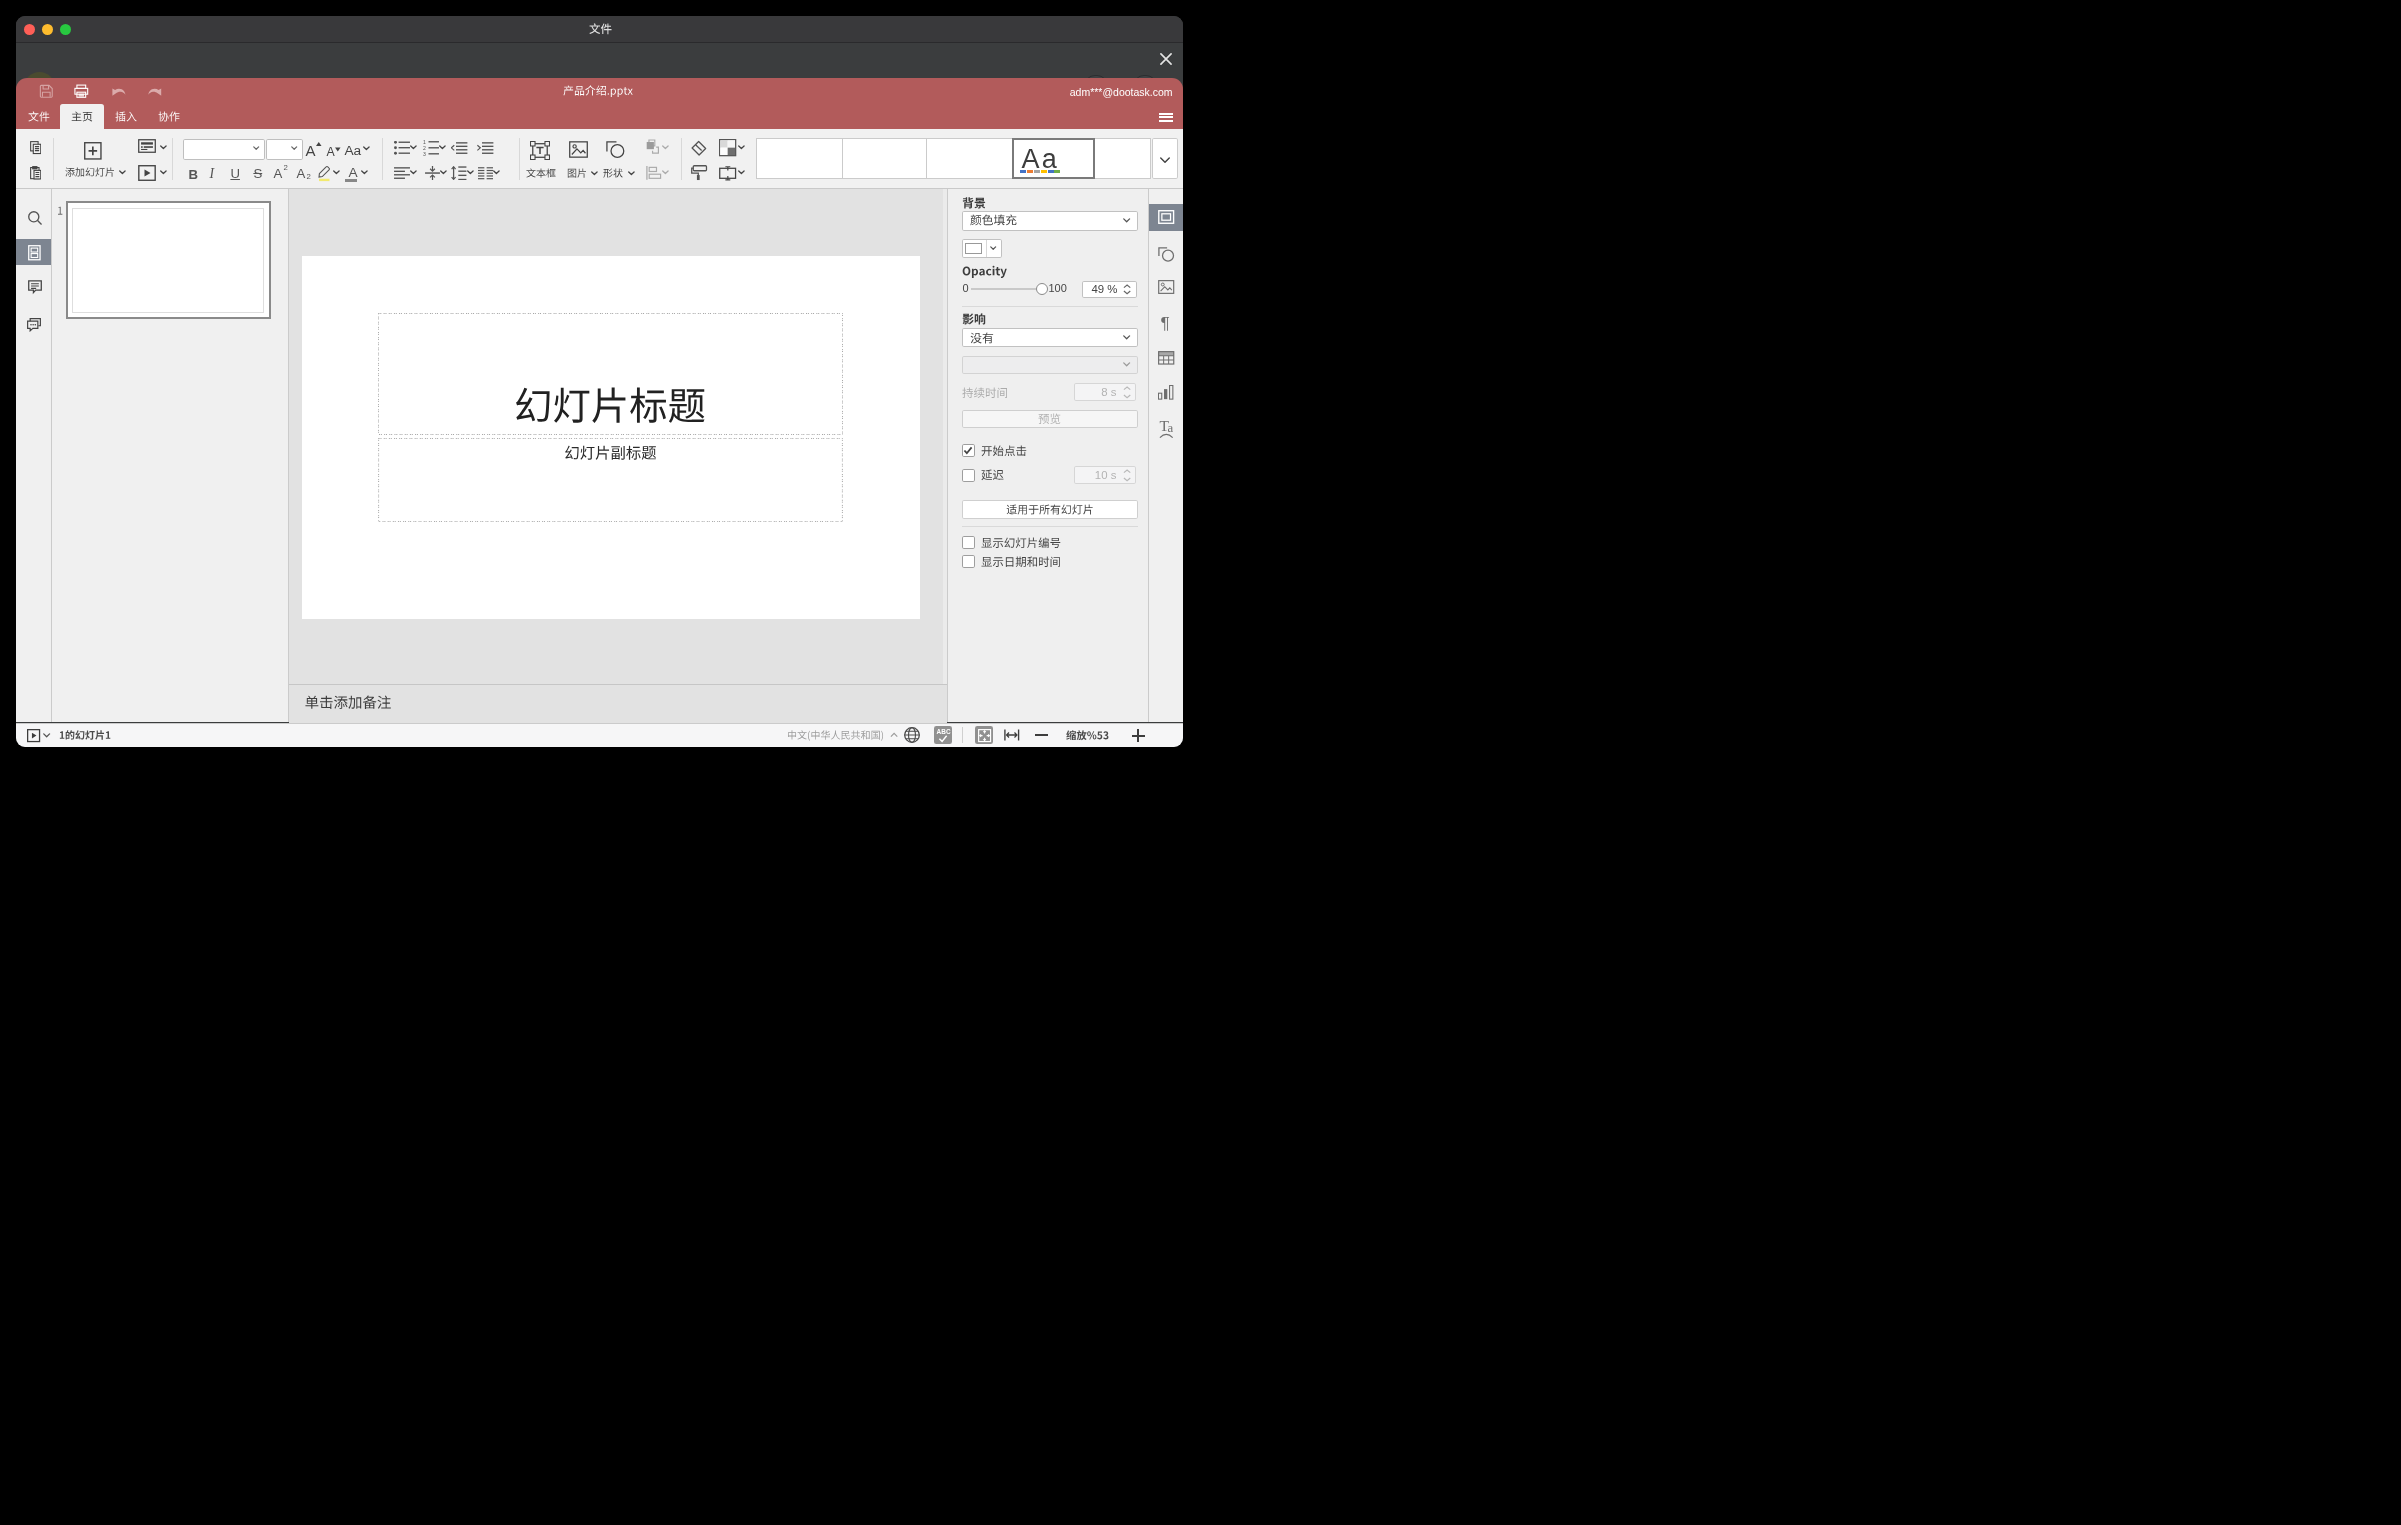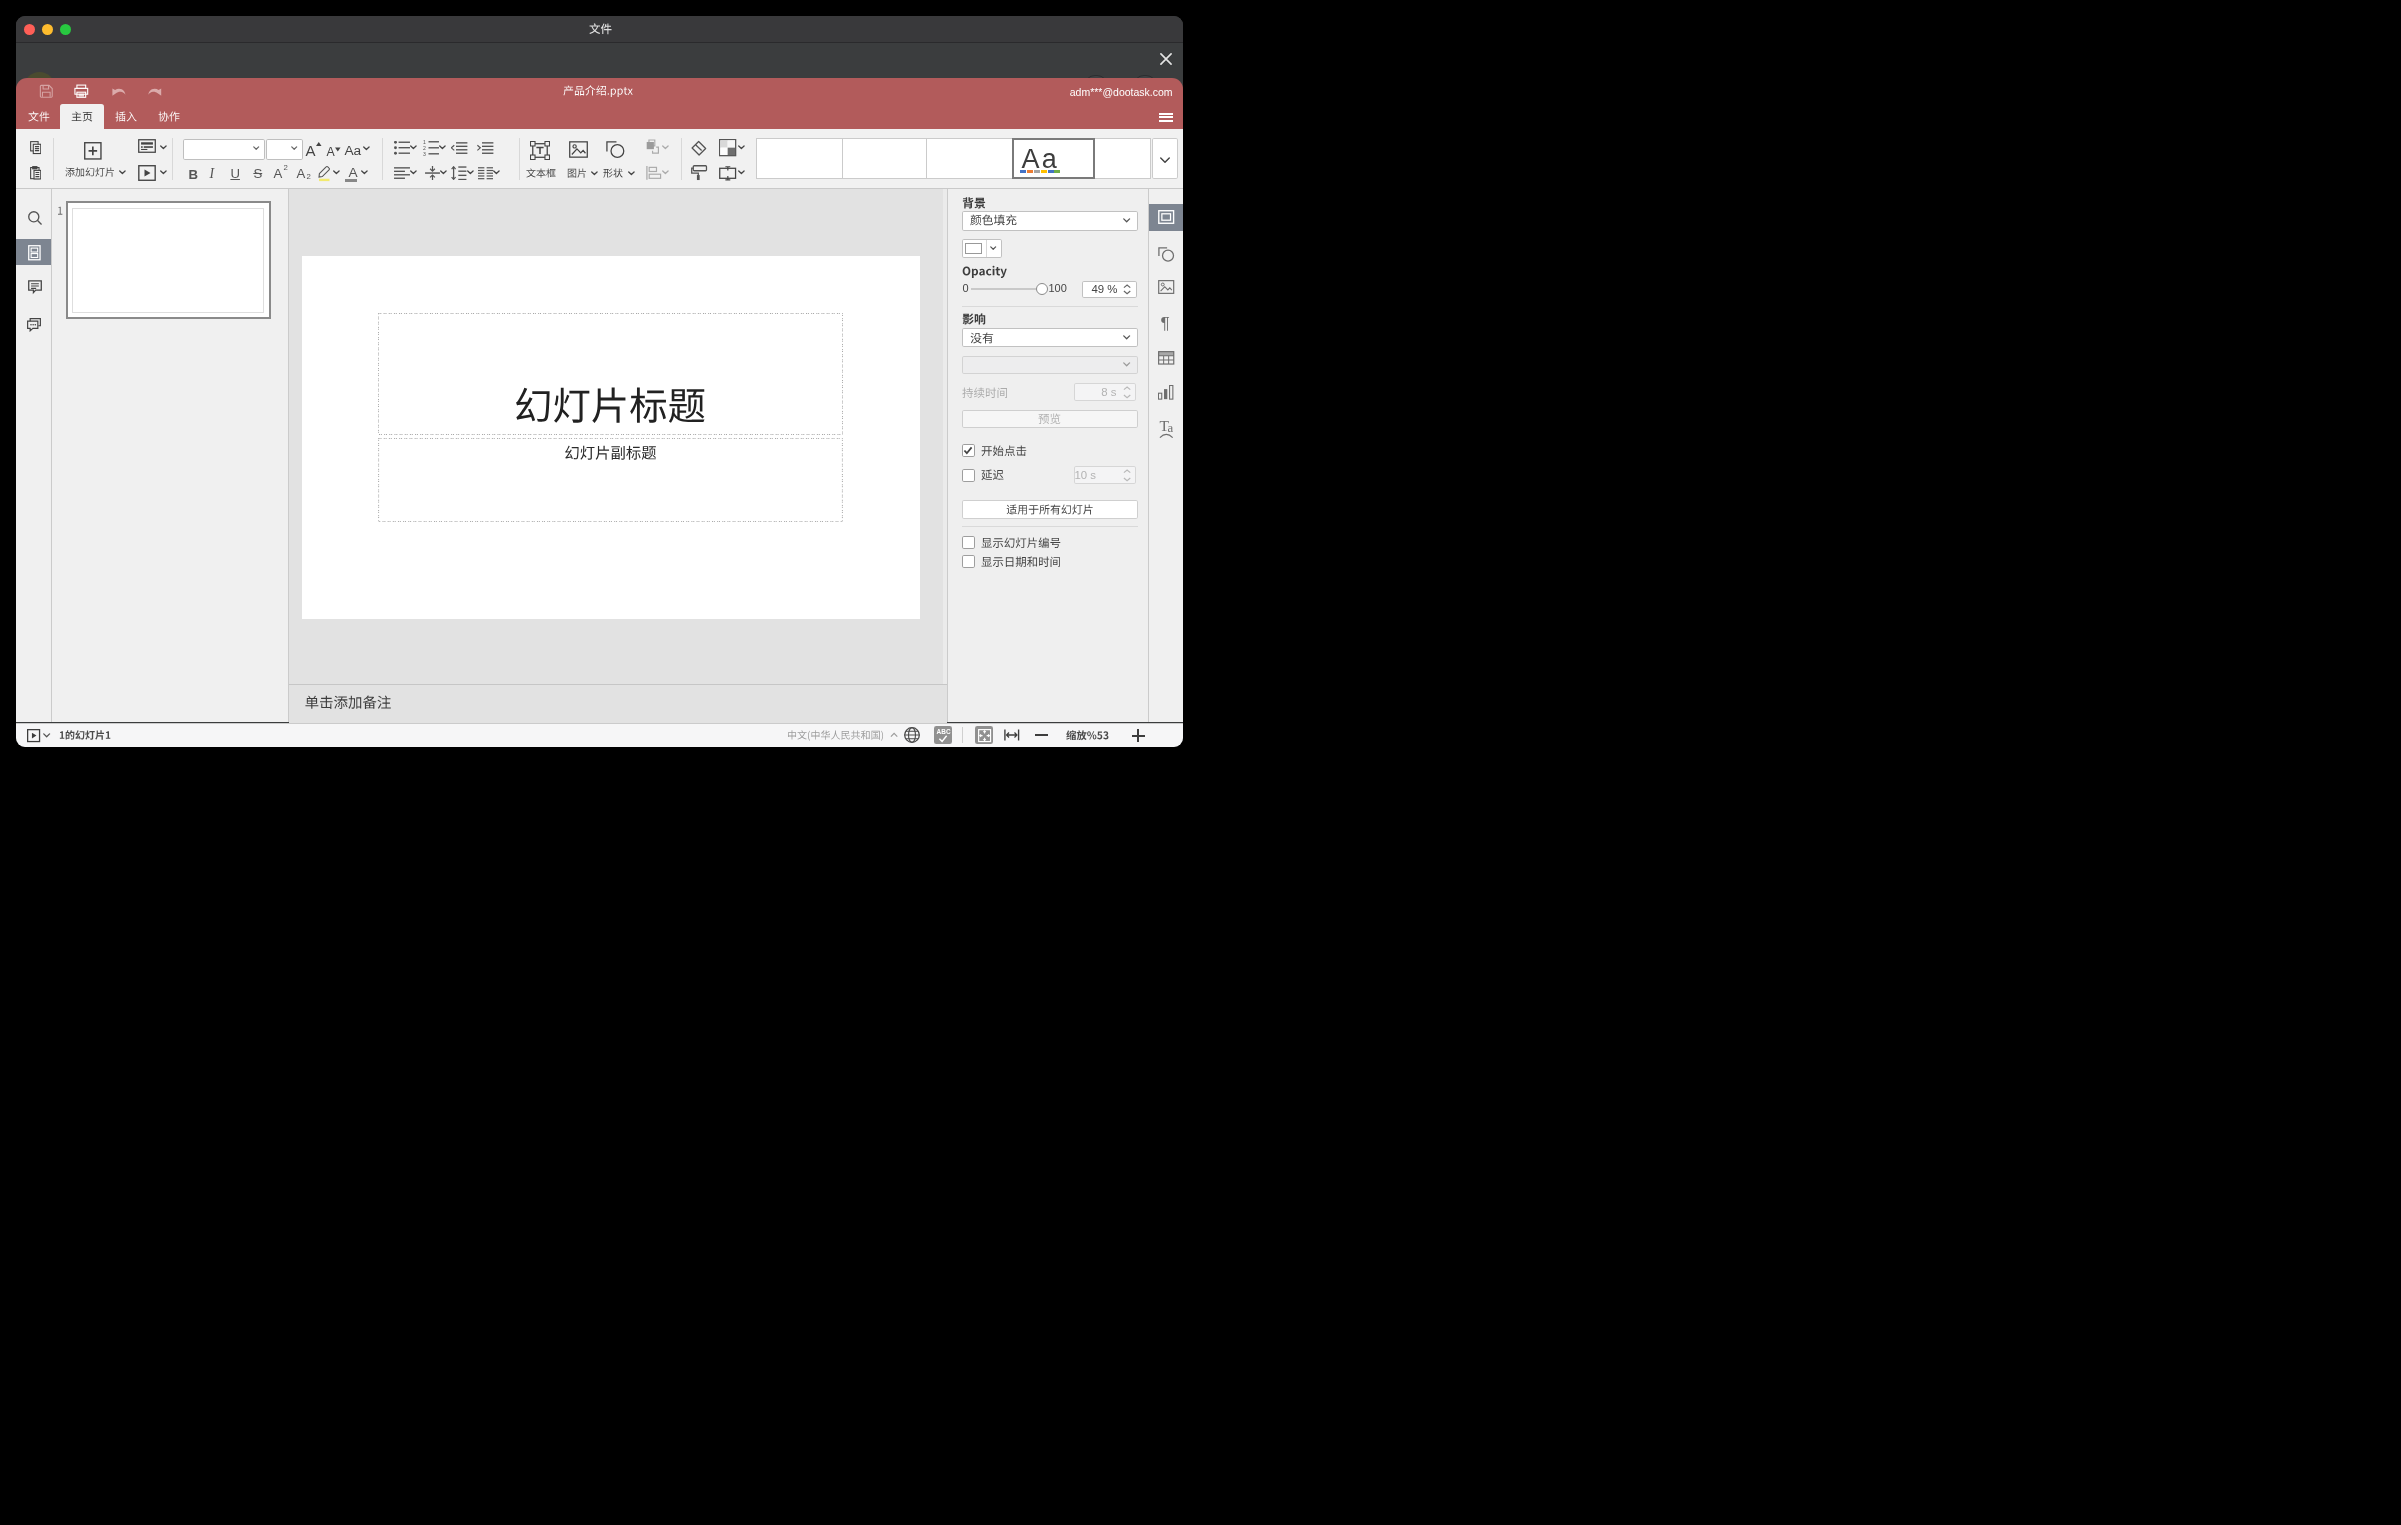--- a/index.html
+++ b/index.html
@@ -441,21 +441,21 @@
       <path d="M1.5 5 L4.2 8 L9.5 1.5" fill="none" stroke="#444" stroke-width="2"></path>
     </svg>
 <svg width="46" height="12" viewBox="0 0 50.0 13.0" style="position:absolute;left:965px;top:429px;">
       <path d="M8.1 2.2V5.8H4.6V5.2V2.2ZM0.7 5.8V6.7H3.6C3.4 8.4 2.8 10.1 0.7 11.3C0.9 11.5 1.3 11.8 1.4 12.1C3.7 10.6 4.4 8.6 4.6 6.7H8.1V12H9.1V6.7H11.9V5.8H9.1V2.2H11.5V1.3H1.1V2.2H3.7V5.2L3.7 5.8ZM18.3 6.9V12H19.1V11.4H22.9V12H23.8V6.9ZM19.1 10.6V7.8H22.9V10.6ZM17.9 5.9C18.2 5.8 18.8 5.7 23.4 5.3C23.6 5.7 23.7 6 23.8 6.2L24.6 5.8C24.2 4.9 23.4 3.4 22.5 2.3L21.8 2.7C22.2 3.2 22.6 3.9 23 4.5L19 4.8C19.8 3.7 20.6 2.2 21.3 0.8L20.3 0.5C19.7 2.1 18.7 3.8 18.4 4.2C18 4.6 17.8 4.9 17.6 5C17.7 5.2 17.8 5.7 17.9 5.9ZM15 3.9H16.4C16.3 5.5 16 6.9 15.6 8C15.2 7.7 14.7 7.3 14.3 7C14.5 6.1 14.8 5 15 3.9ZM13.3 7.3C13.9 7.8 14.6 8.3 15.2 8.8C14.6 9.9 13.9 10.8 13 11.2C13.2 11.4 13.4 11.8 13.6 12C14.5 11.4 15.3 10.6 15.9 9.4C16.4 9.9 16.8 10.3 17.1 10.7L17.6 10C17.3 9.6 16.8 9.1 16.3 8.6C16.9 7.2 17.2 5.4 17.4 3.1L16.8 3L16.7 3.1H15.2C15.4 2.2 15.5 1.4 15.6 0.6L14.7 0.5C14.6 1.3 14.5 2.2 14.3 3.1H13V3.9H14.2C13.9 5.2 13.6 6.5 13.3 7.3ZM28 5.2H34.5V7.4H28ZM29.2 9.4C29.4 10.2 29.5 11.3 29.5 11.9L30.5 11.8C30.4 11.2 30.3 10.1 30.1 9.3ZM31.8 9.4C32.2 10.2 32.6 11.2 32.7 11.9L33.6 11.6C33.5 11 33.1 10 32.7 9.2ZM34.4 9.3C35 10.1 35.7 11.2 36 11.9L36.9 11.5C36.6 10.8 35.9 9.8 35.2 9ZM27.2 9.1C26.8 10 26.2 11 25.5 11.6L26.4 12C27.1 11.3 27.7 10.3 28.1 9.3ZM27.1 4.3V8.3H35.4V4.3H31.6V2.7H36.4V1.8H31.6V0.5H30.7V4.3ZM39.4 7.2V11.3H47.2V12H48.1V7.2H47.2V10.4H44.3V6.3H49.2V5.3H44.3V3.4H48.4V2.4H44.3V0.5H43.3V2.4H39.2V3.4H43.3V5.3H38.3V6.3H43.3V10.4H40.3V7.2Z" fill="#444444"></path>
     </svg>
 <div style="position:absolute;left:946px;top:453px;width:12.8px;height:12.8px;background:#fff;border:0.9px solid #9e9e9e;border-radius:1.8px;box-sizing:border-box"></div>
 <svg width="23" height="12" viewBox="0 0 25.0 13.0" style="position:absolute;left:965px;top:453px;">
       <path d="M5.4 4V9.5H11.9V8.6H9.1V5.4H11.8V4.6H9.1V1.9C10 1.8 10.9 1.5 11.7 1.3L11 0.6C9.6 1.1 7.1 1.5 4.9 1.7C5.1 1.9 5.2 2.3 5.2 2.5C6.1 2.4 7.2 2.3 8.1 2.1V8.6H6.3V4ZM1.2 6.1C1.2 6 1.3 5.8 1.5 5.8H3.5C3.3 6.9 3.1 7.9 2.7 8.7C2.3 8.2 2 7.5 1.7 6.7L1 7C1.3 8.1 1.7 8.9 2.2 9.5C1.8 10.3 1.1 11 0.4 11.4C0.6 11.6 1 11.9 1.1 12.1C1.8 11.6 2.4 11 2.9 10.2C4.3 11.4 6.1 11.7 8.4 11.7H11.7C11.8 11.4 11.9 11 12.1 10.8C11.4 10.8 8.9 10.8 8.4 10.8C6.3 10.8 4.6 10.5 3.3 9.4C3.9 8.3 4.3 6.8 4.5 5L3.9 4.9L3.8 4.9H2.3C3 4 3.6 2.8 4.2 1.5L3.6 1.2L3.4 1.3H0.6V2.1H3C2.5 3.2 1.8 4.3 1.6 4.6C1.3 4.9 1 5.3 0.8 5.3C0.9 5.5 1.1 5.9 1.2 6.1ZM13.5 1.2C14.2 1.8 15 2.8 15.4 3.4L16.1 2.8C15.8 2.2 14.9 1.3 14.2 0.7ZM20.1 6.1C21.2 7.2 22.6 8.8 23.2 9.8L24 9.2C23.4 8.2 21.9 6.7 20.8 5.6ZM15.8 5H13.1V5.9H14.8V9.4C14.3 9.6 13.6 10.2 13 10.9L13.6 11.8C14.2 10.9 14.9 10.2 15.3 10.2C15.6 10.2 16 10.6 16.5 10.9C17.4 11.5 18.4 11.6 20 11.6C21.2 11.6 23.4 11.5 24.3 11.5C24.3 11.2 24.5 10.7 24.6 10.5C23.4 10.6 21.5 10.7 20 10.7C18.6 10.7 17.5 10.6 16.7 10.1C16.3 9.9 16 9.6 15.8 9.5ZM18.6 4.3V4V2.1H22.7V4.3ZM17.7 1.1V4C17.7 5.5 17.5 7.7 16.3 9.2C16.6 9.3 17 9.6 17.1 9.8C18.1 8.5 18.5 6.8 18.6 5.2H23.6V1.1Z" fill="#444444"></path>
     </svg>
 <div style="position:absolute;left:1058px;top:450px;width:62px;height:18px;background:#f4f4f5;border:0.9px solid #d6d6d6;border-radius:1.8px;box-sizing:border-box"></div>
-<div style="position:absolute;left:0px;top:453px;left:1058px;width:42px;text-align:left;font:11.4px 'Liberation Sans',sans-serif;color:#b3b3b3">10 s</div>
+<div style="position:absolute;left:0px;top:453px;left:1058px;width:42px;text-align:right;font:11.4px 'Liberation Sans',sans-serif;color:#b3b3b3">10 s</div>
 <svg style="position:absolute;left:1107px;top:453px" width="8.2" height="4.6" viewBox="0 0 9 5">
       <path d="M1 4 L4.5 1 L8 4" fill="none" stroke="#b9b9b9" stroke-width="1.3"></path>
     </svg>
 <svg style="position:absolute;left:1107px;top:461px" width="8.2" height="4.6" viewBox="0 0 9 5">
       <path d="M1 1 L4.5 4 L8 1" fill="none" stroke="#b9b9b9" stroke-width="1.3"></path>
     </svg>
 <div style="position:absolute;left:946px;top:484px;width:176px;height:18.4px;background:#fff;border:0.9px solid #cfcfcf;border-radius:1.8px;box-sizing:border-box"></div>
 <svg width="88" height="11.4" viewBox="0 0 96.0 12.5" style="position:absolute;left:990px;top:488px;">
       <path d="M0.7 1.4C1.4 2 2.2 2.8 2.5 3.4L3.2 2.8C2.9 2.3 2.1 1.5 1.4 0.9ZM5.5 6.5H9.7V8.5H5.5ZM3 4.8H0.5V5.6H2.1V9.3C1.6 9.5 1 10 0.5 10.6L1 11.3C1.6 10.6 2.3 9.9 2.7 9.9C3 9.9 3.3 10.3 3.8 10.6C4.7 11.1 5.7 11.2 7.1 11.2C8.3 11.2 10.4 11.1 11.3 11.1C11.3 10.8 11.4 10.4 11.5 10.2C10.4 10.3 8.6 10.4 7.2 10.4C5.9 10.4 4.8 10.3 4 9.9C3.5 9.6 3.3 9.3 3 9.2ZM4.6 5.7V9.2H10.6V5.7H8.1V4.2H11.4V3.4H8.1V1.8C9.1 1.7 10 1.5 10.7 1.3L10.3 0.6C8.8 1 6.3 1.3 4.2 1.5C4.3 1.7 4.4 2 4.4 2.2C5.3 2.1 6.2 2.1 7.2 2V3.4H3.7V4.2H7.2V5.7ZM13.8 1.3V5.7C13.8 7.4 13.7 9.5 12.4 11C12.6 11.1 12.9 11.4 13.1 11.6C14 10.6 14.4 9.2 14.6 7.8H17.6V11.4H18.5V7.8H21.8V10.3C21.8 10.5 21.7 10.6 21.4 10.6C21.2 10.6 20.4 10.6 19.5 10.6C19.7 10.8 19.8 11.2 19.9 11.4C21 11.5 21.7 11.4 22.1 11.3C22.5 11.2 22.6 10.9 22.6 10.3V1.3ZM14.7 2.2H17.6V4.1H14.7ZM21.8 2.2V4.1H18.5V2.2ZM14.7 5H17.6V7H14.7C14.7 6.5 14.7 6.1 14.7 5.7ZM21.8 5V7H18.5V5ZM25.5 1.3V2.2H29.6V5.3H24.7V6.2H29.6V10.2C29.6 10.5 29.5 10.5 29.3 10.5C29 10.5 28.1 10.5 27.1 10.5C27.3 10.8 27.4 11.2 27.5 11.5C28.7 11.5 29.5 11.4 30 11.3C30.4 11.1 30.6 10.9 30.6 10.2V6.2H35.4V5.3H30.6V2.2H34.5V1.3ZM42.4 1.7V5.7C42.4 7.4 42.3 9.5 40.8 10.9C41 11.1 41.4 11.4 41.5 11.5C43.1 10 43.3 7.5 43.3 5.7V5.4H45.2V11.5H46.1V5.4H47.5V4.5H43.3V2.4C44.7 2.1 46.2 1.8 47.3 1.4L46.7 0.6C45.7 1.1 43.9 1.5 42.4 1.7ZM38.1 6.2V5.9V4.3H40.4V6.2ZM41.3 0.7C40.3 1.2 38.6 1.5 37.2 1.7V5.9C37.2 7.4 37.1 9.5 36.3 11C36.5 11.1 36.9 11.4 37.1 11.5C37.8 10.3 38 8.6 38 7H41.3V3.5H38.1V2.3C39.4 2.2 40.9 1.9 41.9 1.5ZM52.7 0.5C52.5 1 52.4 1.5 52.2 2H48.8V2.9H51.8C51 4.5 49.9 5.9 48.5 6.9C48.6 7.1 48.9 7.4 49.1 7.6C49.8 7.1 50.5 6.4 51.1 5.7V11.5H51.9V9.1H57V10.4C57 10.6 56.9 10.6 56.7 10.6C56.5 10.6 55.8 10.7 55 10.6C55.1 10.9 55.2 11.2 55.3 11.5C56.3 11.5 57 11.5 57.3 11.4C57.7 11.2 57.9 10.9 57.9 10.4V4.3H52C52.3 3.8 52.5 3.4 52.8 2.9H59.3V2H53.1C53.3 1.6 53.5 1.1 53.6 0.7ZM51.9 7.1H57V8.4H51.9ZM51.9 6.3V5.1H57V6.3ZM65.7 1.7V2.5H70.2C70.1 7.7 69.9 9.6 69.5 10.1C69.3 10.2 69.2 10.3 69 10.3C68.7 10.3 67.9 10.3 67.1 10.2C67.3 10.5 67.4 10.8 67.4 11.1C68.1 11.1 68.9 11.2 69.3 11.1C69.8 11.1 70 11 70.3 10.6C70.8 10 70.9 8 71.1 2.1C71.1 2 71.1 1.7 71.1 1.7ZM61 10.6C61.3 10.4 61.8 10.3 65.4 9.7C65.5 10.2 65.7 10.7 65.8 11L66.6 10.7C66.4 9.7 65.7 8.2 65.1 7.1L64.4 7.4C64.6 7.8 64.8 8.4 65.1 8.9L62.3 9.3C63.5 7.8 64.8 5.9 65.8 3.9L64.9 3.5C64.7 3.9 64.4 4.4 64.2 4.9L61.9 5C62.7 3.9 63.5 2.3 64.1 0.9L63.2 0.5C62.7 2.1 61.7 3.9 61.4 4.3C61.1 4.8 60.9 5.1 60.6 5.2C60.7 5.4 60.9 5.9 60.9 6.1C61.2 6 61.5 5.9 63.7 5.7C62.9 7.1 62.1 8.2 61.8 8.6C61.3 9.2 61 9.6 60.7 9.7C60.8 9.9 61 10.4 61 10.6ZM73.2 2.9C73.1 3.9 73 5.1 72.7 5.9L73.4 6.2C73.7 5.3 73.8 4 73.9 3ZM76.6 2.7C76.4 3.5 76 4.6 75.7 5.2L76.2 5.5C76.6 4.9 77 3.9 77.3 3ZM74.6 0.5V4.4C74.6 6.6 74.4 9 72.5 10.9C72.7 11 73 11.3 73.2 11.5C74.2 10.5 74.8 9.4 75.1 8.1C75.6 8.7 76.4 9.5 76.7 10L77.3 9.3C77 8.9 75.7 7.6 75.3 7.2C75.5 6.3 75.5 5.3 75.5 4.4V0.5ZM77.3 1.5V2.3H80.5V10.2C80.5 10.4 80.4 10.5 80.2 10.5C79.9 10.5 79 10.5 78.1 10.5C78.3 10.7 78.5 11.2 78.5 11.4C79.7 11.4 80.4 11.4 80.8 11.3C81.3 11.1 81.4 10.8 81.4 10.2V2.3H83.5V1.5ZM86.2 0.8V4.8C86.2 6.9 86 9.1 84.5 10.8C84.7 11 85 11.3 85.2 11.5C86.3 10.3 86.8 8.9 87 7.4H92V11.5H93V6.4H87C87.1 5.9 87.1 5.3 87.1 4.8V4.5H94.8V3.6H91.5V0.5H90.5V3.6H87.1V0.8Z" fill="#444444"></path>
     </svg>

